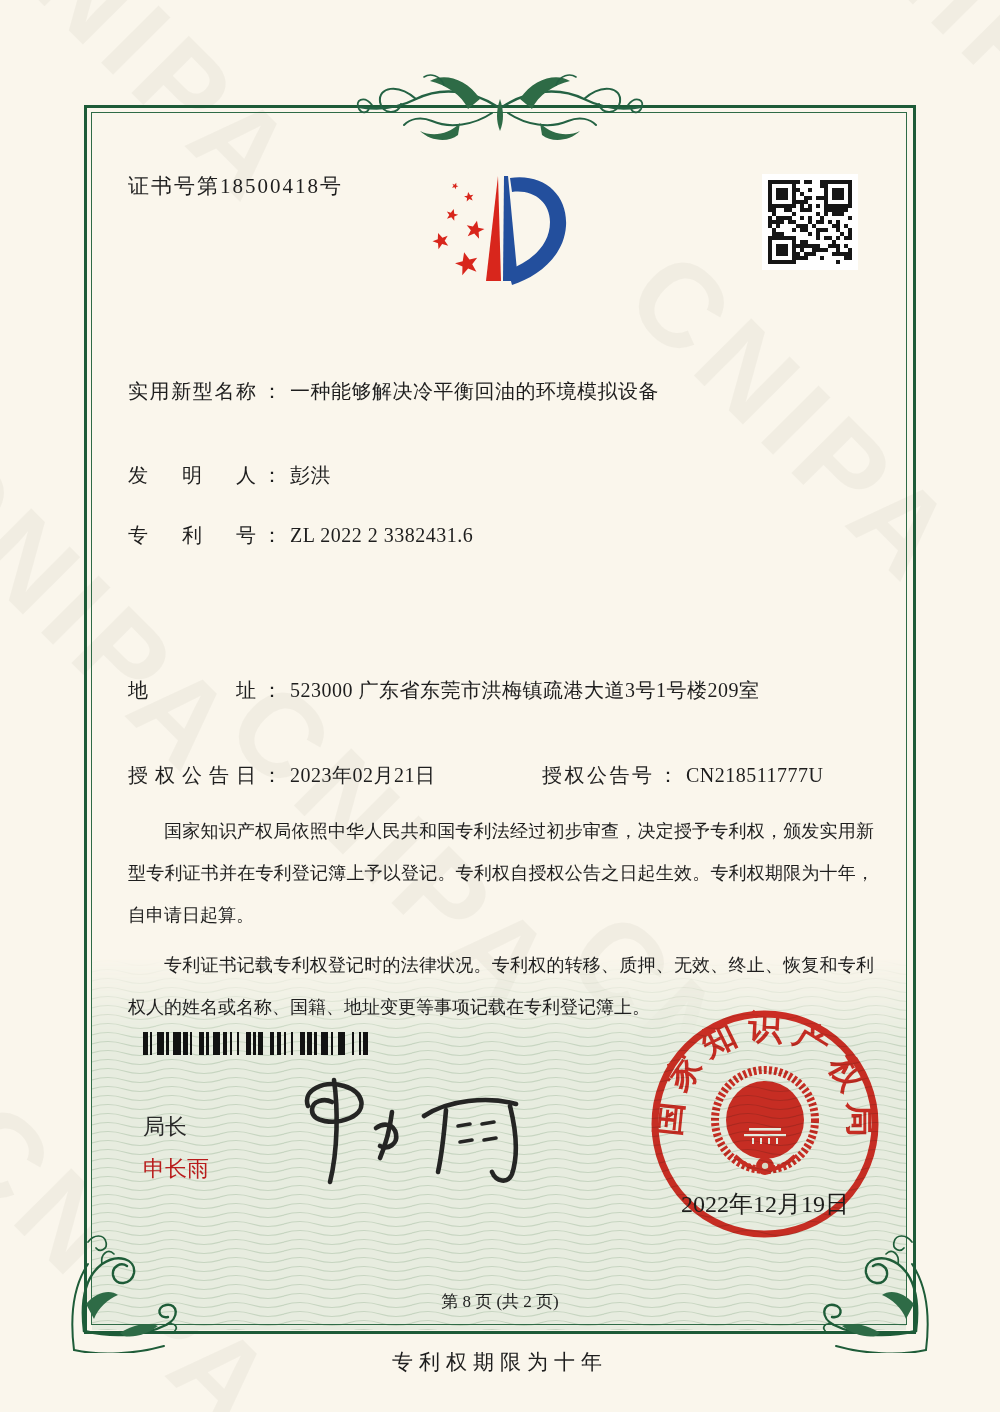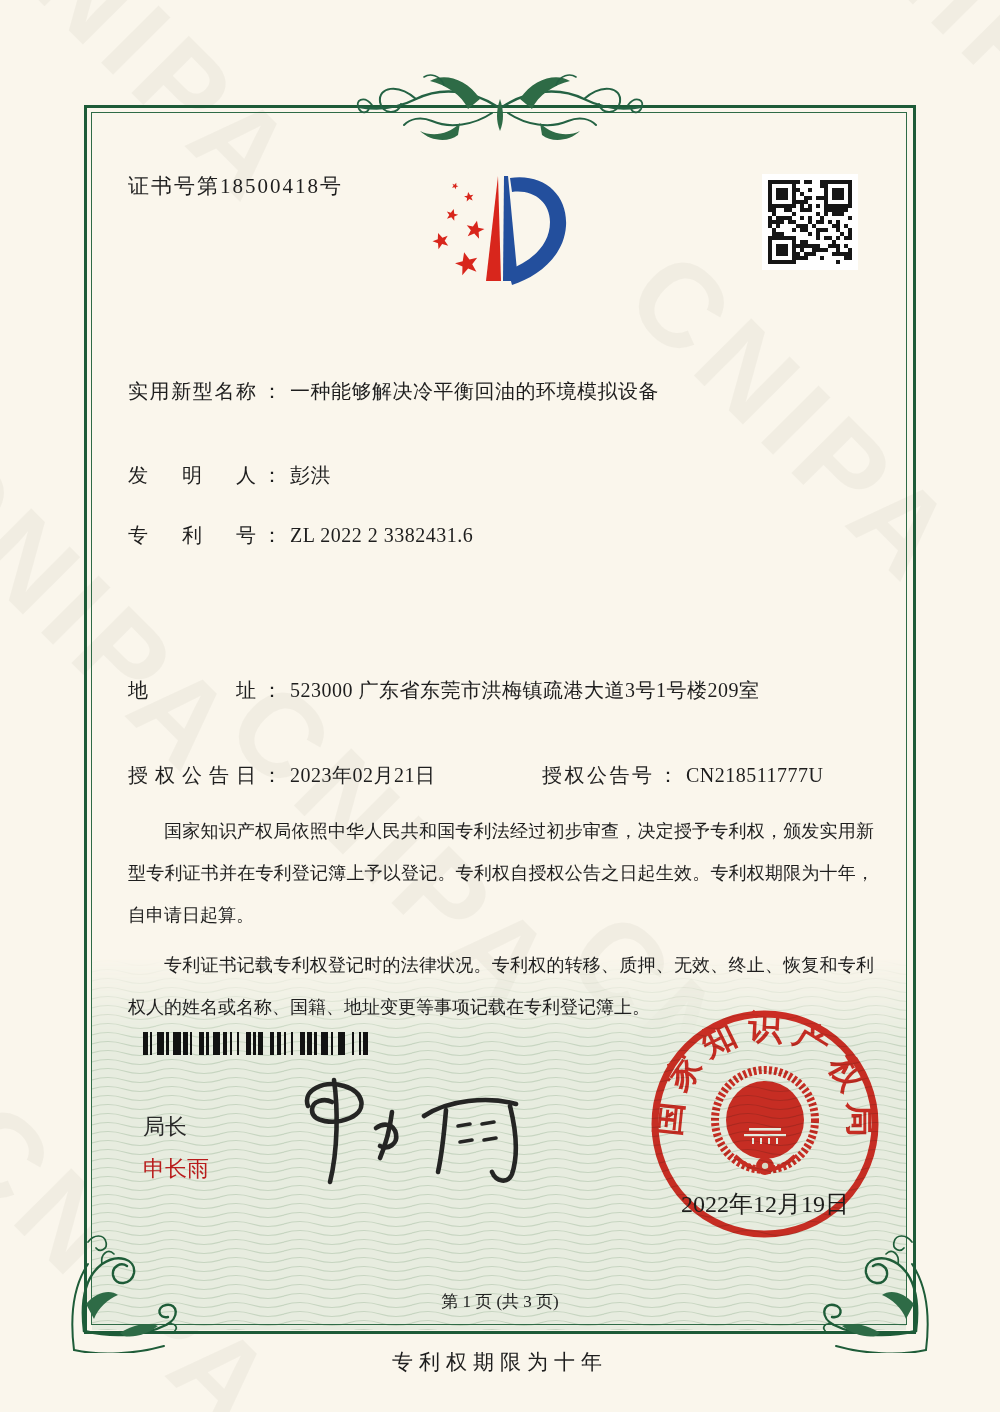--- a/index.html
+++ b/index.html
@@ -461,16 +461,16 @@
         <rect x="3" y="18" width="2" height="6"></rect>
         <rect x="11" y="18" width="2" height="6"></rect>
       </g>
       <circle cx="0" cy="46" r="9" fill="#d9251c"></circle>
       <circle cx="0" cy="46" r="3.2" fill="#efe9df"></circle>
       <path d="M-30,36 C-20,46 -10,50 0,51 M30,36 C20,46 10,50 0,51" stroke="#d9251c" stroke-width="4" fill="none"></path>
     </g>
     <text x="120" y="208" text-anchor="middle" font-size="24" fill="#141414" font-family="Liberation Serif, DejaVu Serif, serif">2022年12月19日</text>
   </svg>
 
-  <div class="page-num">第 1 页 (共 3 页)</div>
+  <div class="page-num">第 8 页 (共 2 页)</div>
   <div class="cont-note">专利权期限为十年</div>
 
 </div>
 
 </body></html>

